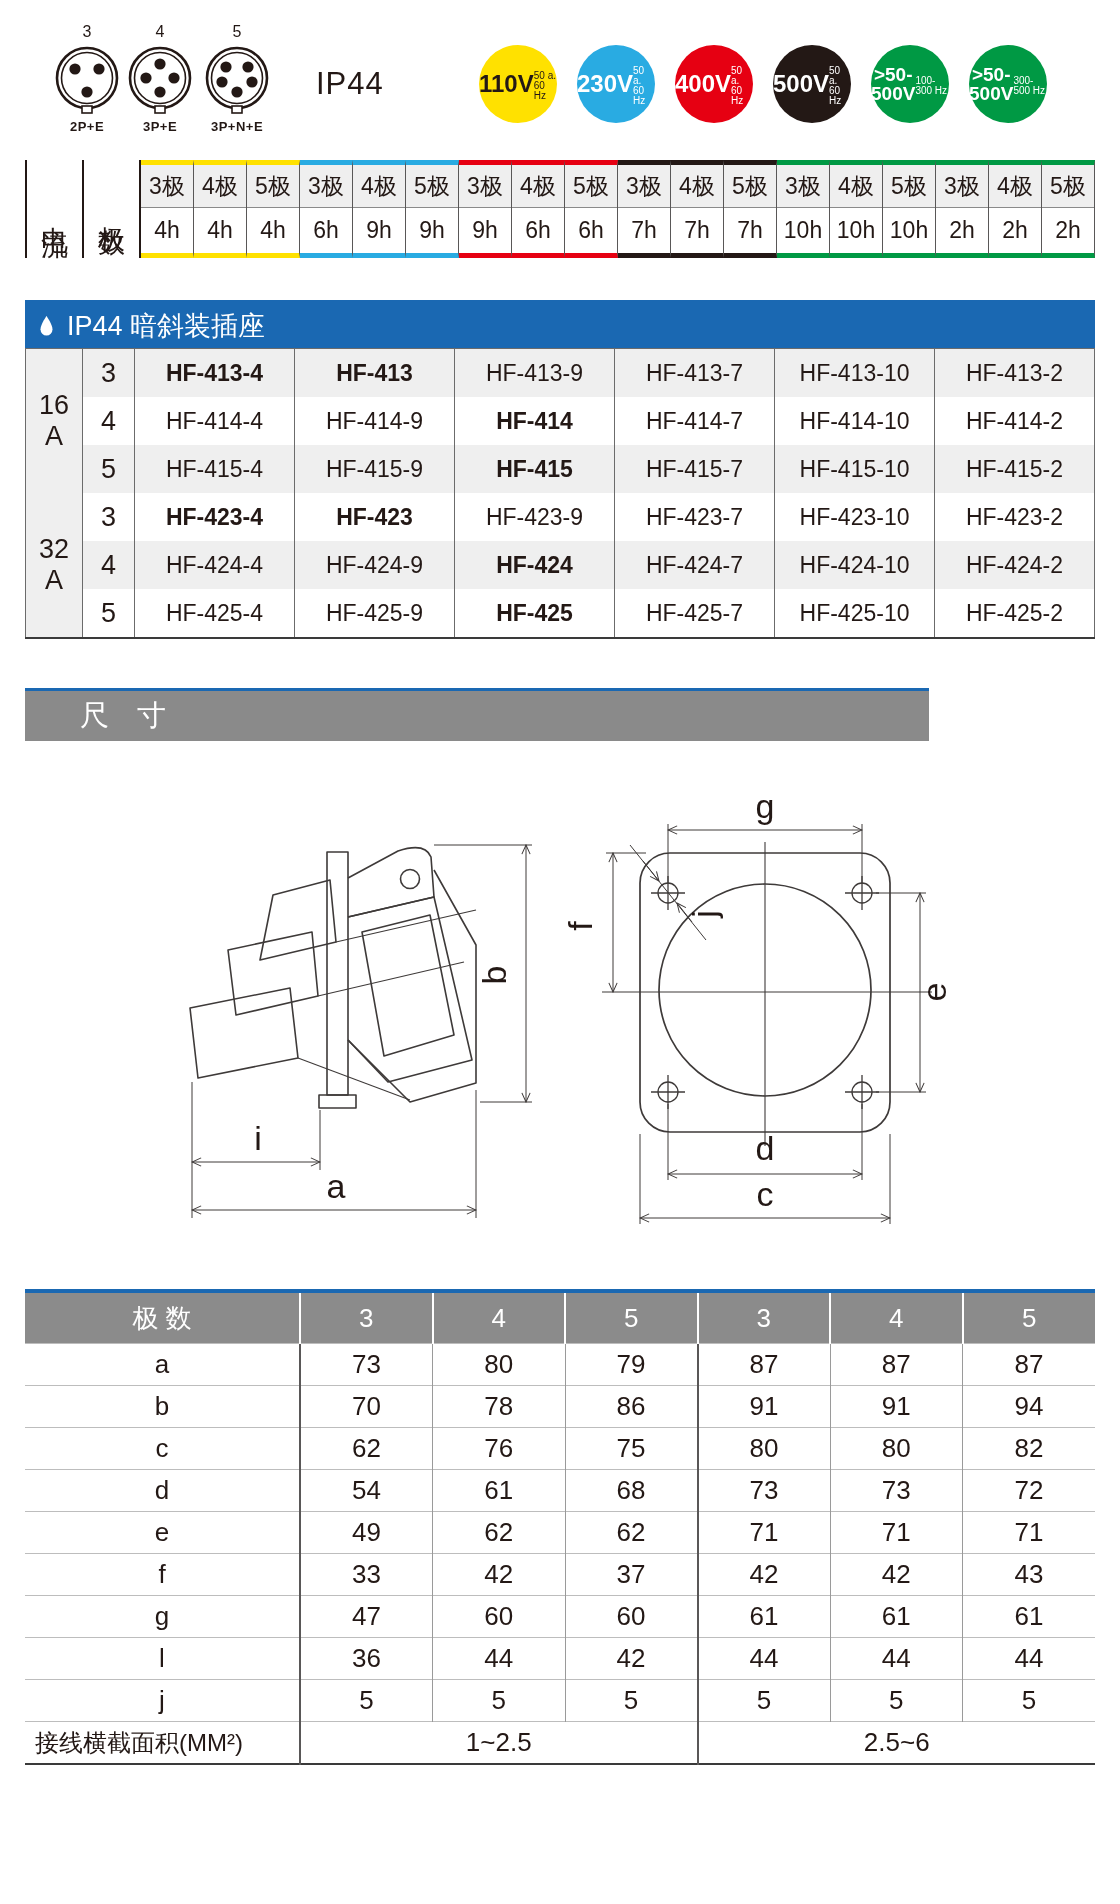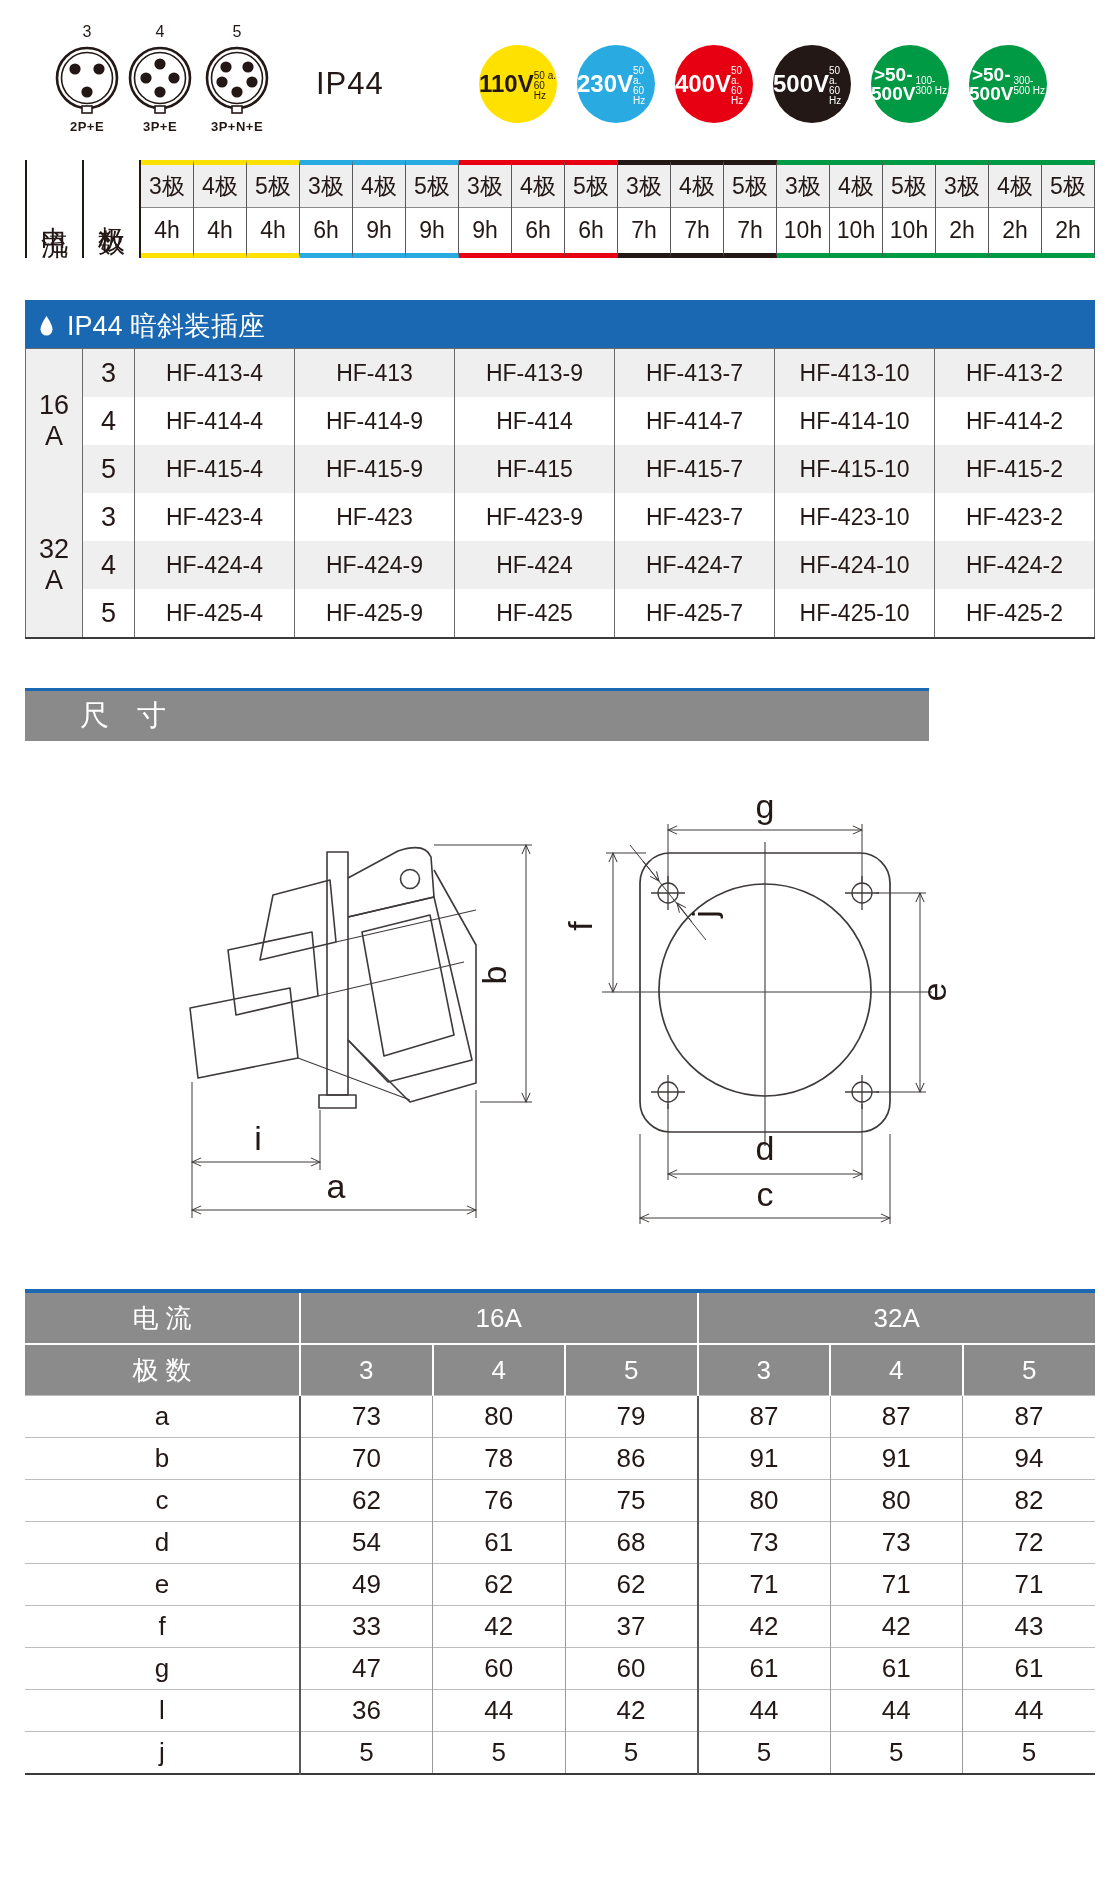--- a/index.html
+++ b/index.html
@@ -37,21 +37,21 @@
   .banner{position:absolute;left:25px;top:300px;width:1070px;height:52px;background:#1a68b2;color:#fff;
           display:flex;align-items:center;font-size:27px;}
   .banner svg{margin:0 13px 0 14px;}
   table.product{position:absolute;left:25px;top:348px;width:1070px;border-collapse:collapse;table-layout:fixed;
                 border:1px solid #6b6b6b;border-bottom:2px solid #3a3a3a;}
   table.product td{height:48px;text-align:center;font-size:23px;border-left:1px solid #6b6b6b;padding:0;}
   table.product tr.g td{background:#efefef;}
   table.product td.cur{font-size:27px;background:#efefef;}
   .curspan{display:inline-block;max-width:36px;word-break:break-all;line-height:1.12;}
   table.product td.pole{font-size:27px;}
-  table.product td.bold{font-weight:normal;}
+  table.product td.bold{font-weight:bold;}
 
   
   .size-bar{position:absolute;left:25px;top:688px;width:904px;height:53px;background:#8a8a8a;
             border-top:3px solid #1a68b2;color:#fff;font-size:29px;letter-spacing:10px;
             display:flex;align-items:center;padding-left:55px;box-sizing:border-box;}
 
   
   svg.drawings{position:absolute;left:25px;top:760px;}
   .dimtxt{font-size:34px;fill:#231815;font-family:"Liberation Sans","DejaVu Sans",sans-serif;}
 
@@ -406,25 +406,20 @@
     <colgroup>
         <col style="width:275px">
         <col>
         <col>
         <col>
         <col>
         <col>
         <col>
       </colgroup>
     <thead>
-      <tr class="r1">
-        <th>电 流</th>
-        <th colspan="3" class="wsep">16A</th>
-        <th colspan="3" class="wsep">32A</th>
-      </tr>
       <tr class="r2" id="dim-pole-row">
         <th>极 数</th>
       <th class="wsep">3</th>
           <th class="wsep">4</th>
           <th class="wsep">5</th>
           <th class="wsep">3</th>
           <th class="wsep">4</th>
           <th class="wsep">5</th>
         </tr>
     </thead>
@@ -503,16 +498,21 @@
         </tr>
         <tr>
           <td class="lab">j</td>
           <td class="sv">5</td>
           <td>5</td>
           <td>5</td>
           <td class="sv">5</td>
           <td>5</td>
           <td>5</td>
         </tr>
+        <tr>
+          <td class="lab foot">接线横截面积(MM²)</td>
+          <td class="sv" colspan="3">1~2.5</td>
+          <td class="sv" colspan="3">2.5~6</td>
+        </tr>
       </tbody>
   </table>
 
 </div>
 
 </body></html>

